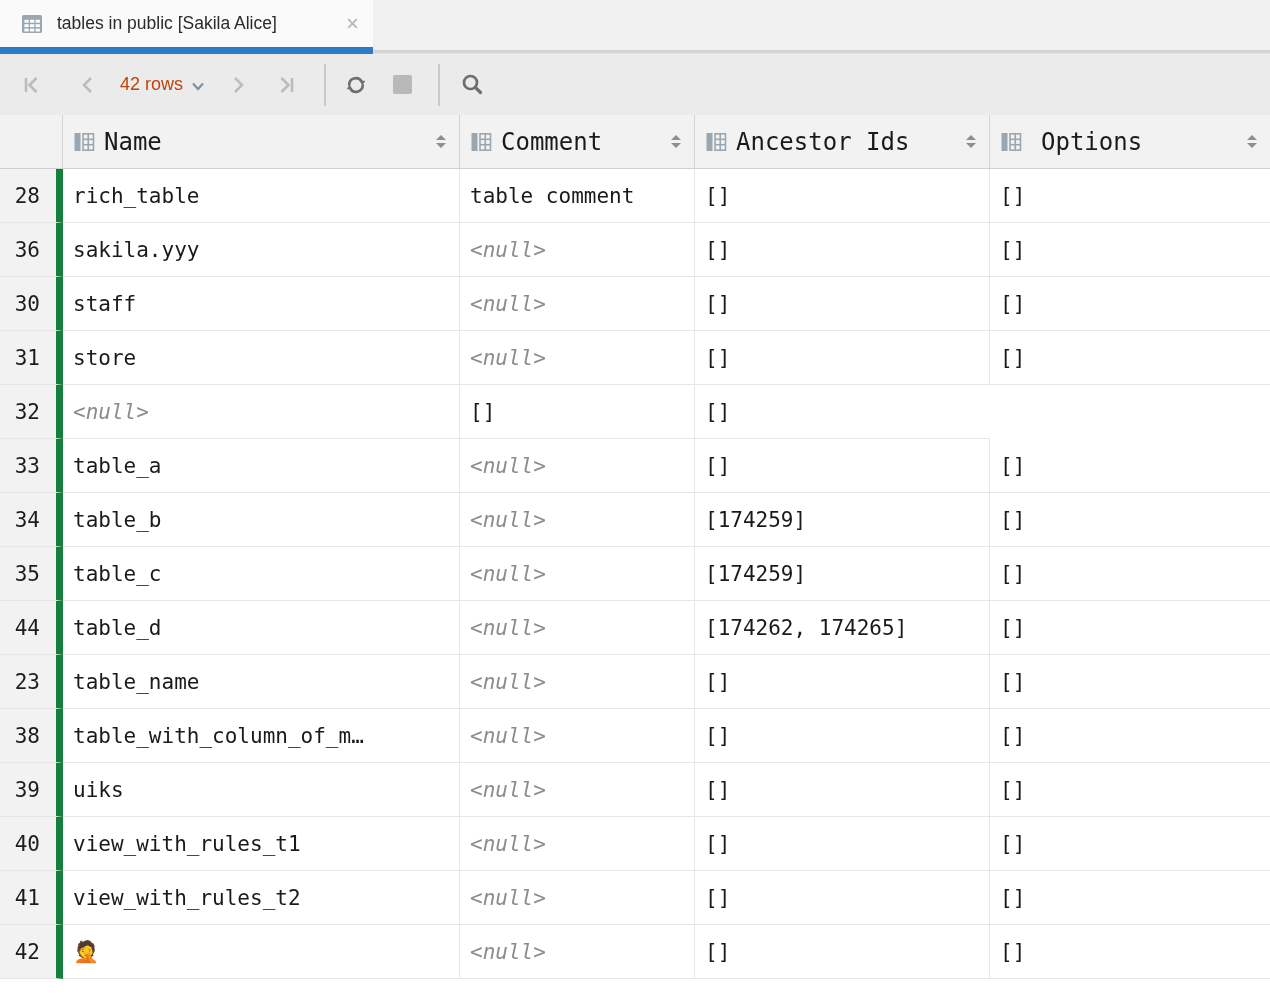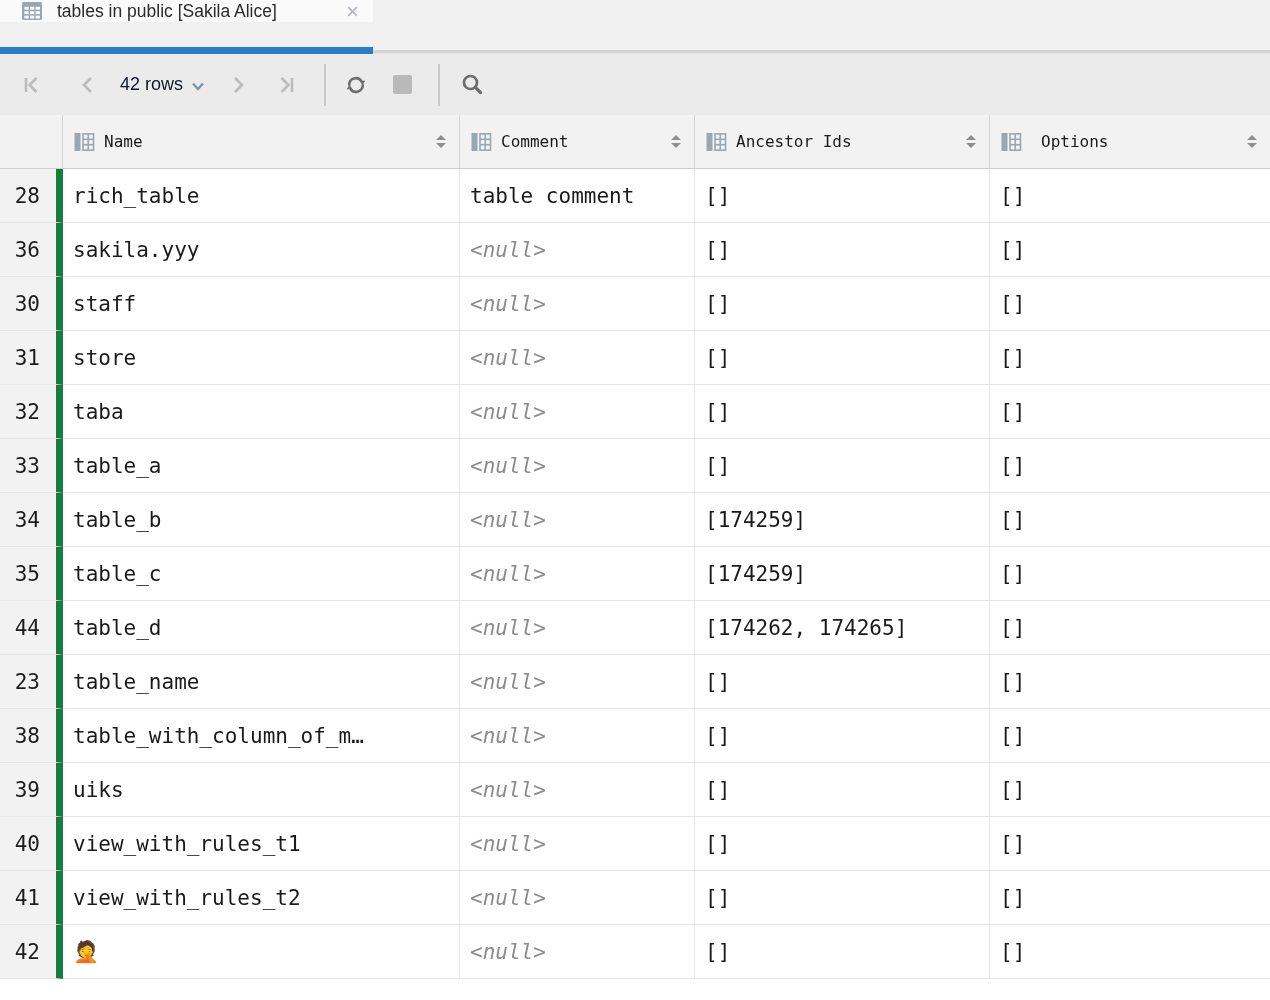--- a/index.html
+++ b/index.html
@@ -1,47 +1,47 @@
 <!DOCTYPE html>
 <html><head>
 <meta charset="utf-8">
 <style>
   * { margin:0; padding:0; box-sizing:border-box; }
   html,body { width:1270px; height:1000px; overflow:hidden; background:#ffffff;
               font-family:"Liberation Sans", sans-serif; }
 
   
-  .tabbar { display:flex; height:47px; background:#f0f0f0;flex-direction:column; }
+  .tabbar { display:flex; height:47px; background:#f0f0f0; }
   .tab { width:373px; background:#fafafa; display:flex; align-items:center;
          padding:0 12px 0 21px; }
   .tab-title { font-size:17.5px; color:#2b2b2b; margin-left:14px; white-space:nowrap; }
   .tab-close { margin-left:auto; display:flex; align-items:center; cursor:pointer; }
   .tabbar-rest { flex:1; }
   .underline-row { display:flex; height:7px; }
   .underline-active { width:373px; }
   .underline-rest { flex:1; background:#f0f0f0; border-top:2px solid #f0f0f0;
                     border-bottom:1px solid #e4e4e4; }
   .underline-rest .inner { height:3px; background:#d4d4d4; margin-top:1px; }
 
   
   .toolbar { height:61px; background:#ebebeb; display:flex; align-items:center;
              padding-left:18px; }
   .tbtn { width:28px; height:28px; display:flex; align-items:center; justify-content:center;
           background:none; border:none; cursor:pointer; }
   .rows-dropdown { display:flex; align-items:center; gap:7px; margin-left:18px; cursor:pointer; }
-  .rows-label { font-size:18px; color:#0f172a; }
+  .rows-label { font-size:18px; color:#c2410c; }
   .tb-divider { width:2px; height:42px; background:#c9c9c9; }
   .stop-square { width:19px; height:19px; background:#b9b9b9; border-radius:2px; }
 
   
   .grid-header, .tr { display:grid; grid-template-columns:63px 397px 235px 295px 1fr; }
   .grid-header { height:54px; background:#f2f2f2; border-bottom:1px solid #cfcfcf; }
   .th { display:flex; align-items:center; gap:9px; padding:0 10px 0 10px;
         border-right:1px solid #d4d4d4; font-family:"DejaVu Sans Mono", monospace;
-        font-size:16px; color:#1a1a1a; cursor:pointer; }
+        font-size:24px; color:#1a1a1a; cursor:pointer; }
   .th:last-child { border-right:none;gap:19px; }
   .th.gutter-head { cursor:default; }
   .sort { display:flex; flex-direction:column; gap:3px; margin-left:auto; padding-right:3px; }
   .sort .up { width:0; height:0; border-left:5px solid transparent;
               border-right:5px solid transparent; border-bottom:5px solid #8e8e8e; }
   .sort .down { width:0; height:0; border-left:5px solid transparent;
                 border-right:5px solid transparent; border-top:5px solid #8e8e8e; }
 
   .tr { height:54px; }
   .td { display:flex; align-items:center; padding:0 8px 0 10px;
@@ -254,21 +254,20 @@
   <div class="tr">
     <div class="td gutter">31</div>
     <div class="td cell-value">store</div>
     <div class="td cell-value null-val">&lt;null&gt;</div>
     <div class="td cell-value">[]</div>
     <div class="td cell-value">[]</div>
   </div>
 
   <div class="tr">
     <div class="td gutter">32</div>
-    <div class="td cell-value">taba</div>
     <div class="td cell-value null-val">&lt;null&gt;</div>
     <div class="td cell-value">[]</div>
     <div class="td cell-value">[]</div>
   </div>
 
   <div class="tr">
     <div class="td gutter">33</div>
     <div class="td cell-value">table_a</div>
     <div class="td cell-value null-val">&lt;null&gt;</div>
     <div class="td cell-value">[]</div>

